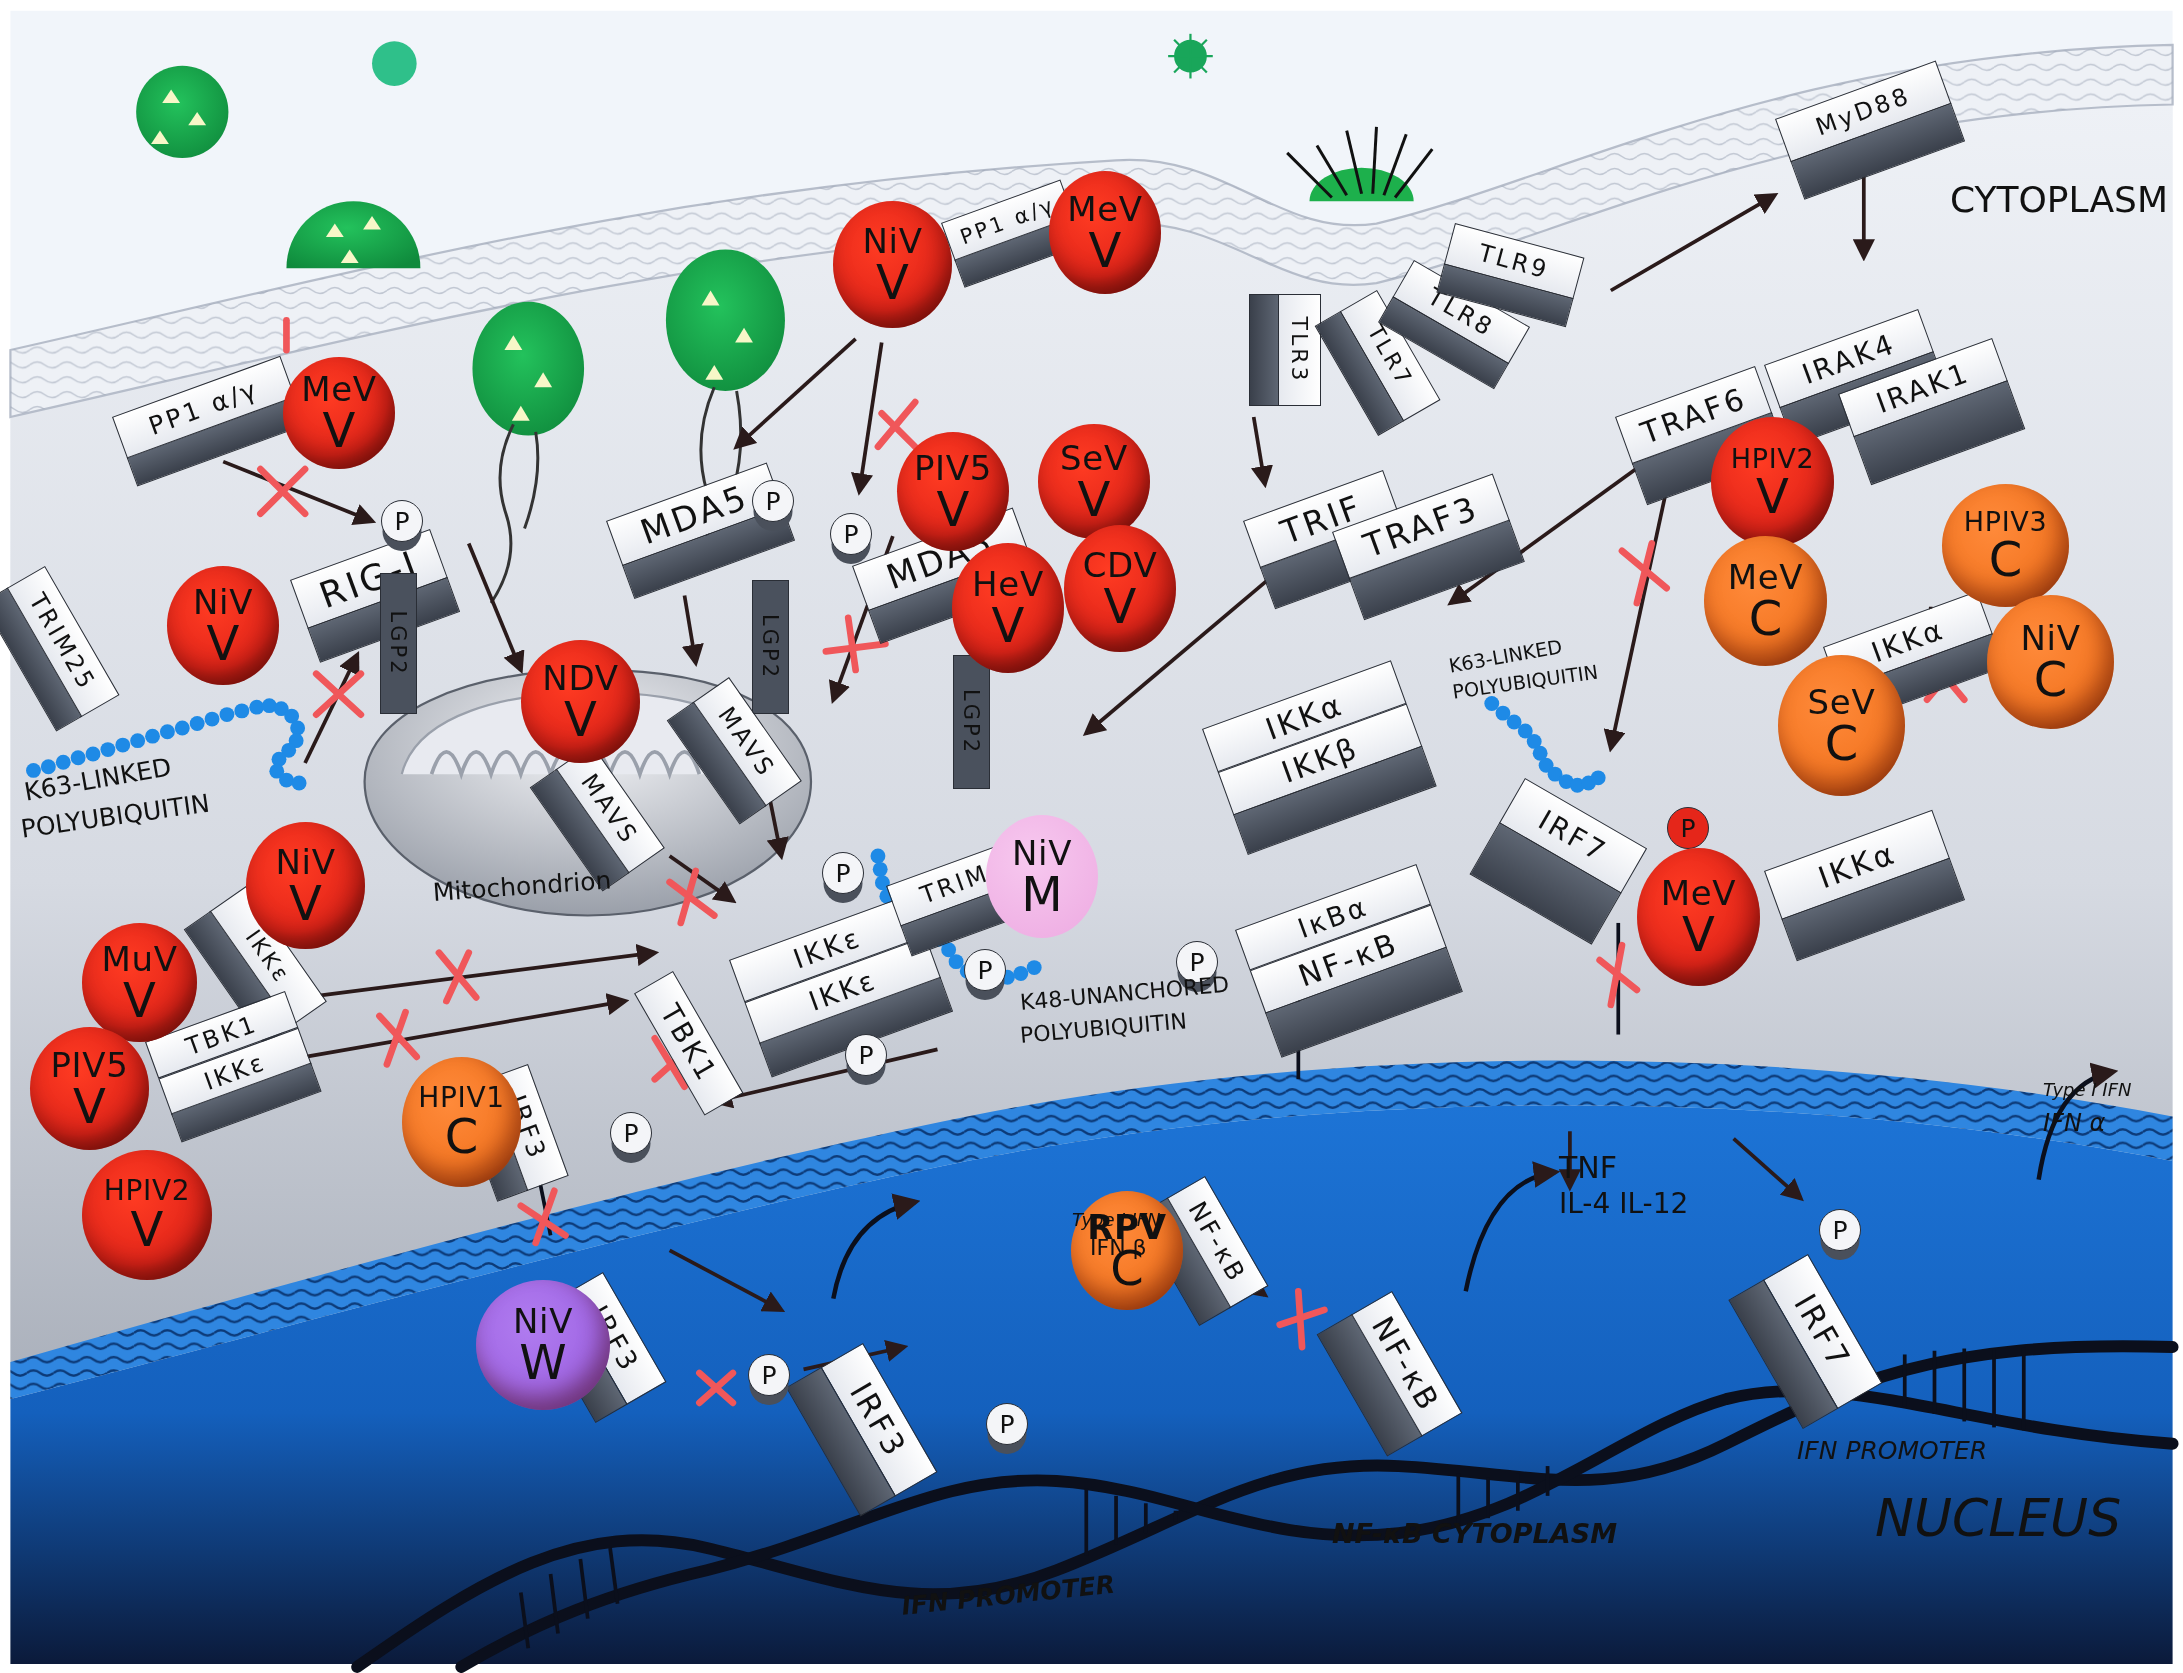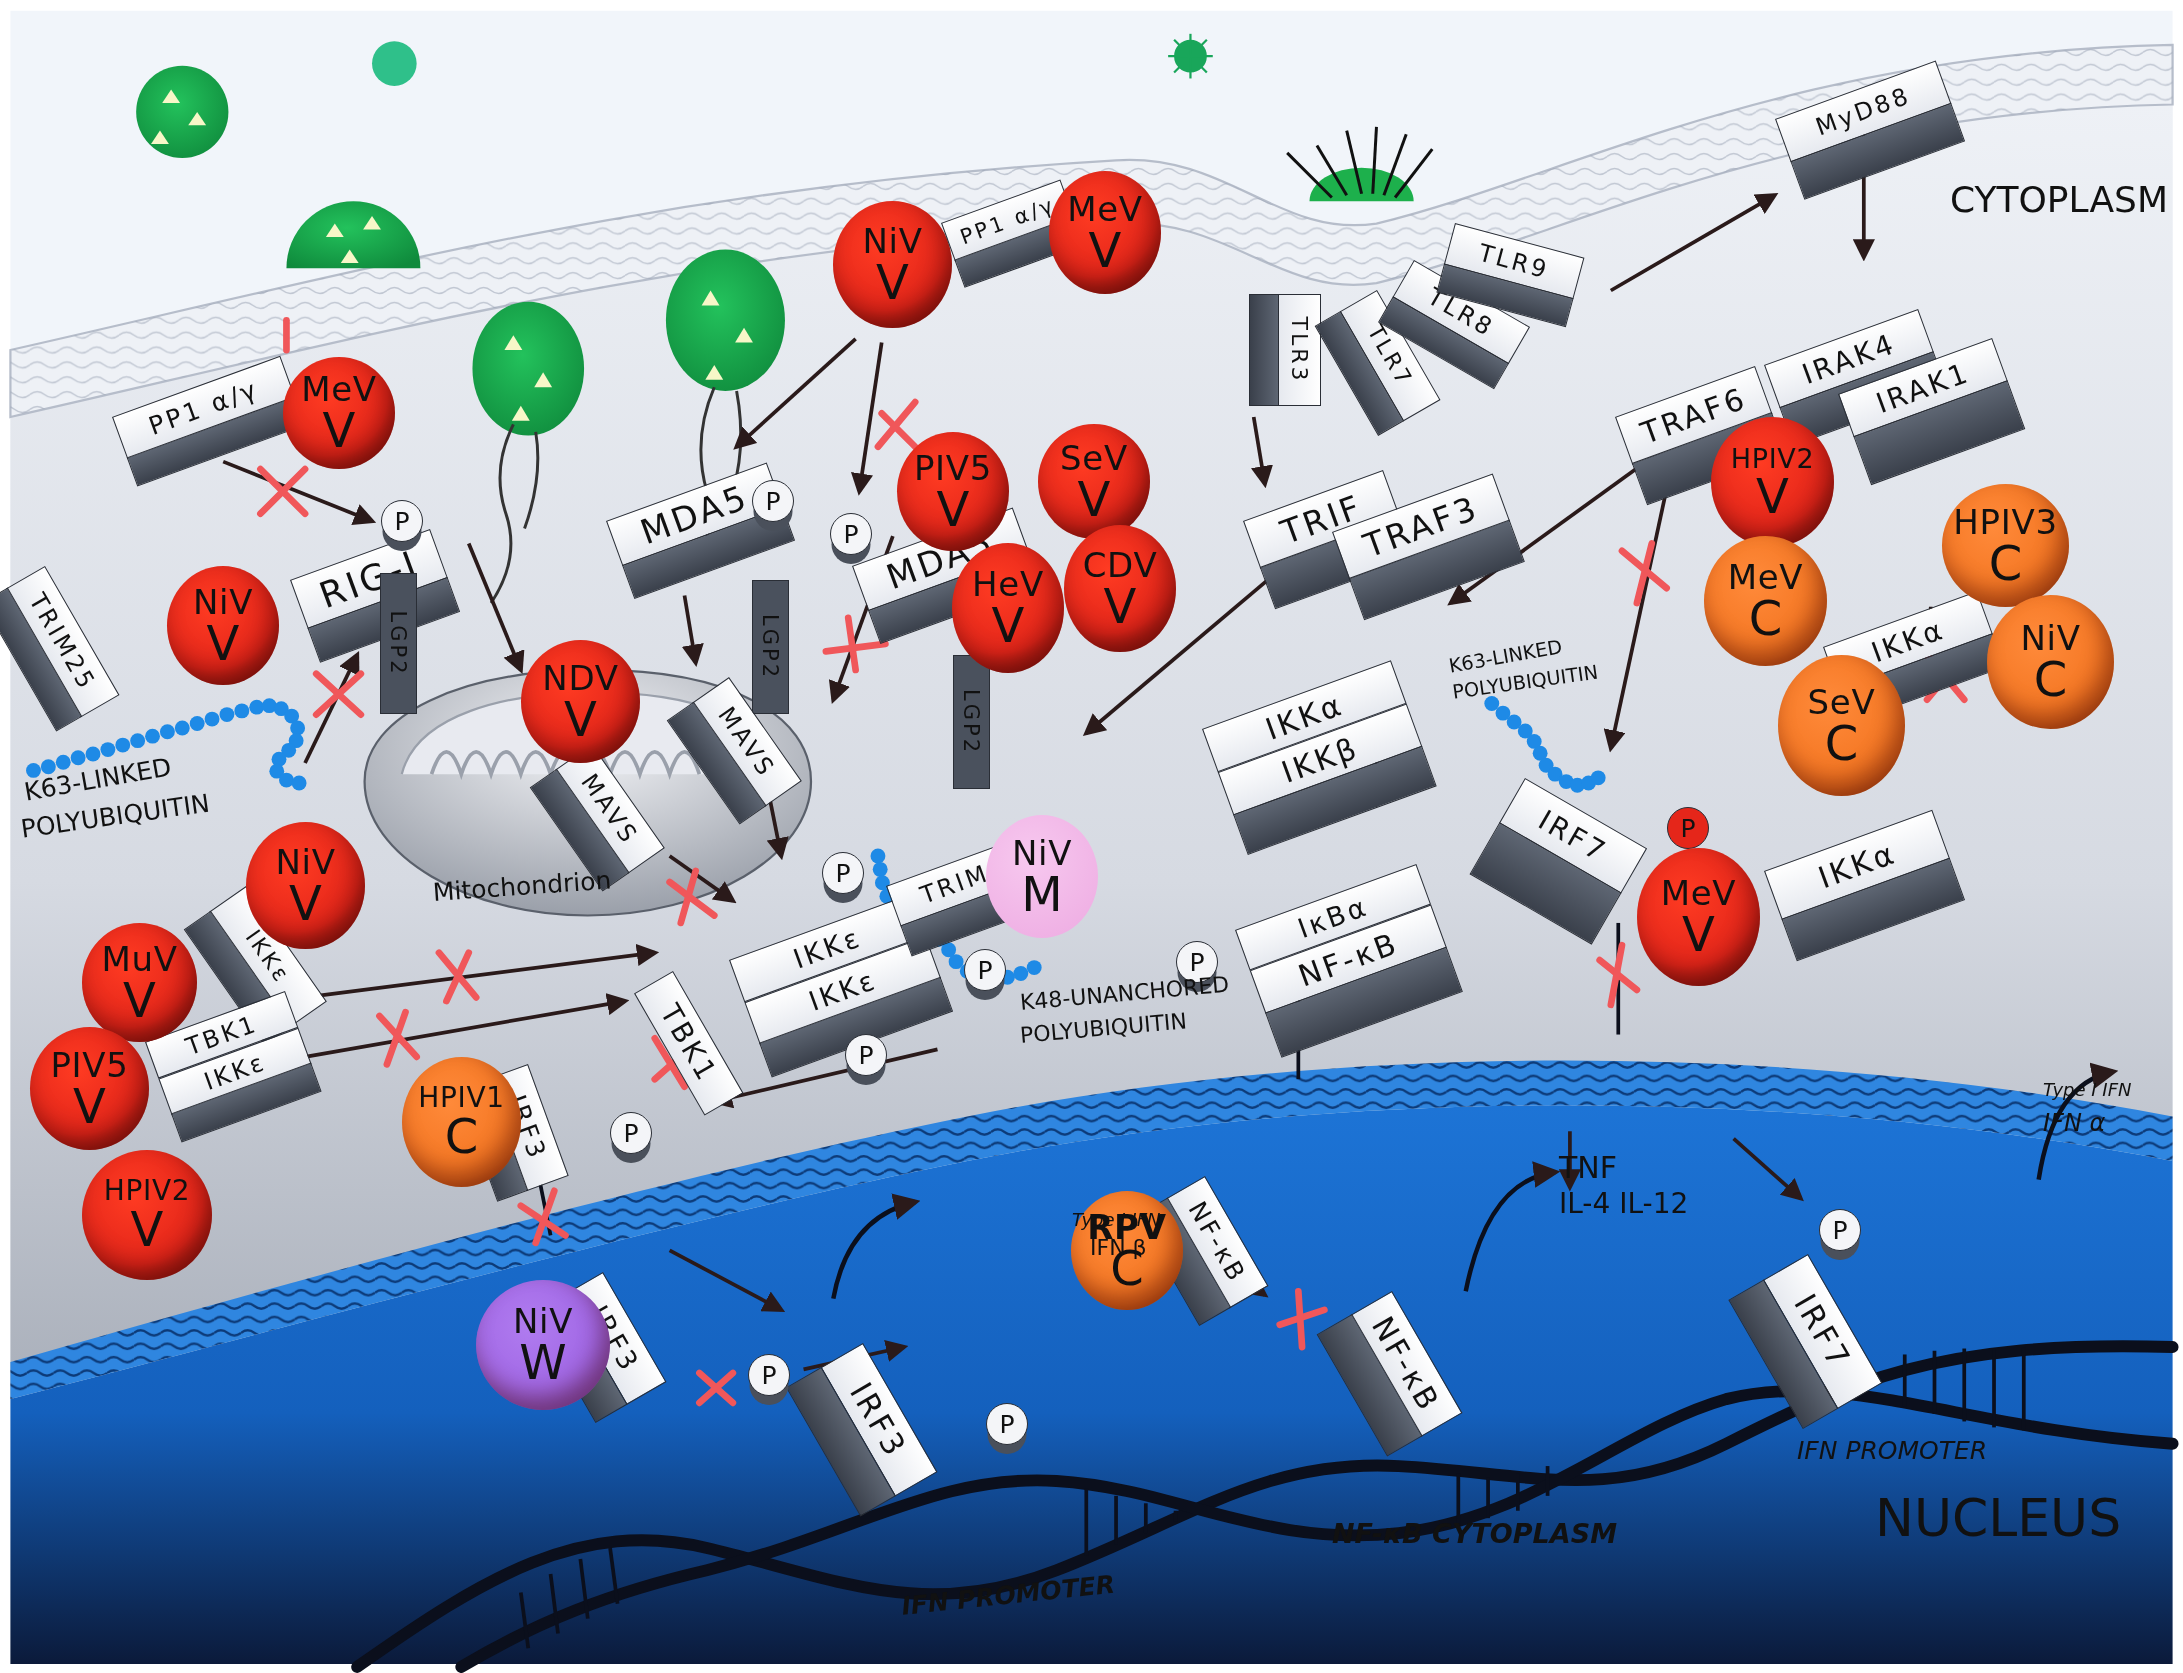--- a/index.html
+++ b/index.html
@@ -552,21 +552,21 @@
   <span class="n">NiV</span>
       <span class="p">M</span>
 </div>
 
 <div class="virus-ball" style="left:1711px;top:417px;width:123px;height:130px;background:radial-gradient(circle at 40% 35%,#ff3b22,#e3261a 60%,#6d120c);">
   <span class="n" style="font-size:27px">HPIV2</span>
       <span class="p">V</span>
 </div>
 
 <div class="virus-ball" style="left:1942px;top:484px;width:127px;height:123px;background:radial-gradient(circle at 40% 35%,#ff8a3a,#f2731f 70%,#b94a10);">
-  <span class="n" style="font-size:34px">HPIV3</span>
+  <span class="n" style="font-size:27px">HPIV3</span>
       <span class="p">C</span>
 </div>
 
 <div class="virus-ball" style="left:1704px;top:536px;width:123px;height:130px;background:radial-gradient(circle at 40% 35%,#ff8a3a,#f2731f 70%,#b94a10);">
   <span class="n">MeV</span>
       <span class="p">C</span>
 </div>
 
 <div class="virus-ball" style="left:1987px;top:595px;width:127px;height:134px;background:radial-gradient(circle at 40% 35%,#ff8a3a,#f2731f 70%,#b94a10);">
   <span class="n">NiV</span>
@@ -587,21 +587,21 @@
   <span class="n" style="font-weight:bold">RPV</span>
       <span class="p">C</span>
 </div>
 
 <div class="virus-ball" style="left:476px;top:1280px;width:134px;height:130px;background:radial-gradient(circle at 40% 35%,#b07cf0,#9b5fe0 80%,#6a3ab0);">
   <span class="n">NiV</span>
       <span class="p">W</span>
 </div>
 
 <div class="lbl" style="left:1950px;top:179px;font-size:36px;">CYTOPLASM</div>
-<div class="lbl" style="left:1875px;top:1488px;font-size:52px;">NUCLEUS</div>
+<div class="lbl" style="left:1875px;top:1488px;font-size:52px;font-style:italic;">NUCLEUS</div>
 <div class="lbl" style="left:432px;top:878px;font-size:25px;transform:rotate(-4deg);">Mitochondrion</div>
 
 <div class="lbl" style="left:22px;top:778px;font-size:25px;transform:rotate(-10deg);">K63-LINKED</div>
 <div class="lbl" style="left:18.6px;top:815px;font-size:25px;transform:rotate(-8deg);">POLYUBIQUITIN</div>
 
 <div class="lbl" style="left:1447px;top:655px;font-size:19.3px;transform:rotate(-10deg);">K63-LINKED</div>
 <div class="lbl" style="left:1451px;top:681px;font-size:19.3px;transform:rotate(-8deg);">POLYUBIQUITIN</div>
 
 <div class="lbl" style="left:1019px;top:990px;font-size:22px;transform:rotate(-5deg);">K48-UNANCHORED</div>
 <div class="lbl" style="left:1019px;top:1023px;font-size:22px;transform:rotate(-5deg);">POLYUBIQUITIN</div>

